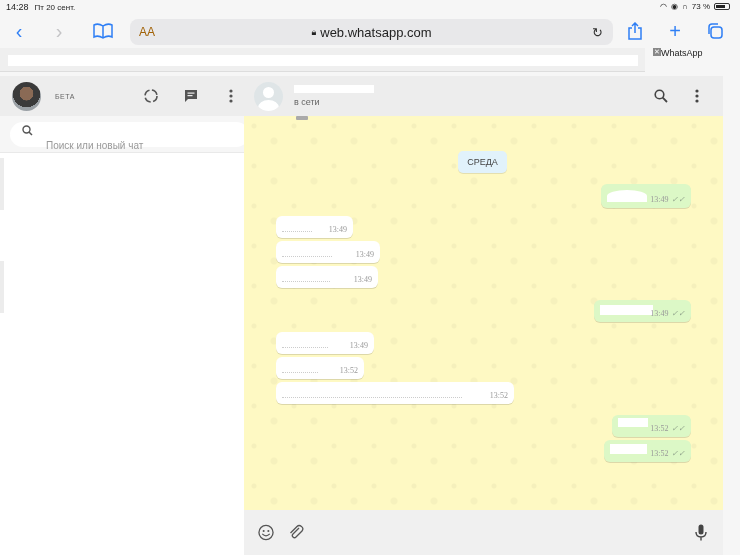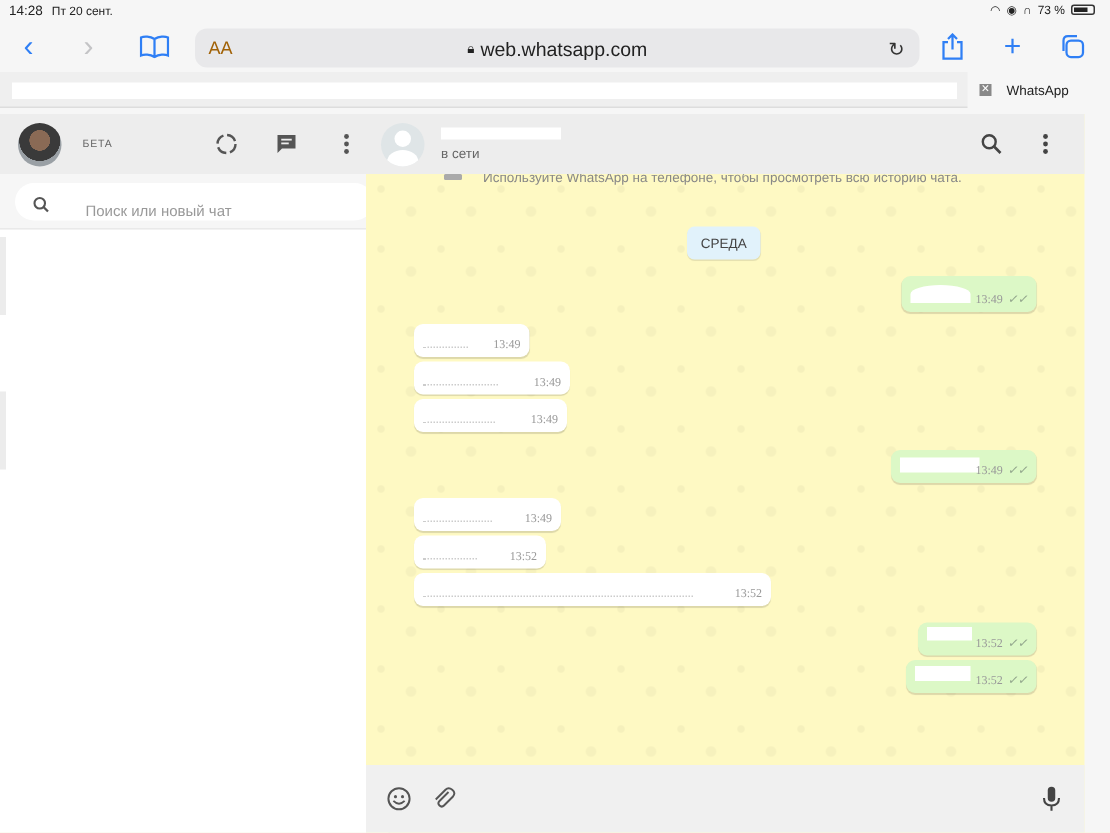--- a/index.html
+++ b/index.html
@@ -11,32 +11,32 @@
   .battery { width: 16px; height: 7px; border: 1px solid #333; border-radius: 2px; position: relative; }
   .battery::after { content: ""; position: absolute; left: 1px; top: 1px; width: 9px; height: 3px; background: #222; }
   .toolbar { position: absolute; top: 14px; left: 0; width: 740px; height: 34px; }
   .tb-btn { position: absolute; top: 4px; height: 26px; width: 26px; display: flex; align-items: center; justify-content: center; color: #2f7ff5; font-size: 20px; cursor: pointer; }
   .url-bar { position: absolute; left: 130px; top: 5px; width: 483px; height: 26px; background: #e8e8ea; border-radius: 8px; display: flex; align-items: center; }
   .url-bar .aa { position: absolute; left: 9px; font-size: 12px; color: #a16207; }
   .url-bar .url { margin: 0 auto; font-size: 13px; color: #222; display: flex; align-items: center; gap: 4px; }
   .url-bar .reload { position: absolute; right: 10px; font-size: 13px; color: #333; }
   .bookmarks { position: absolute; top: 48px; left: 0; width: 740px; height: 24px; background: #efefef; border-bottom: 1px solid #ddd; }
   .bookmarks .bar { position: absolute; left: 8px; top: 7px; width: 630px; height: 11px; background: #fff; }
-  .tab-label { position: absolute; right: 0; top: 0; width: 95px; height: 24px; background: #f6f6f6; display: flex; align-items: center; font-size: 9px; color: #222; gap: 10px; padding-left: 8px; }
+  .tab-label { position: absolute; right: 0; top: 0; width: 95px; height: 24px; background: #f6f6f6; display: flex; font-size: 9px; color: #222; padding-left: 8px; }
   .tab-close { width: 8px; height: 8px; background: #888; color: #fff; font-size: 7px; line-height: 8px; text-align: center; }
 
   .app { position: absolute; top: 76px; left: 0; width: 740px; height: 479px; }
   .sidebar { position: absolute; left: 0; top: 0; width: 260px; height: 479px; background: #fff; border-right: 1px solid #ddd; }
   .sb-header { height: 40px; background: #ededed; display: flex; align-items: center; padding: 0 12px; position: relative; }
   .avatar { width: 29px; height: 29px; border-radius: 50%; background: radial-gradient(circle at 50% 40%, #8a6a55 0 30%, #3a3a3a 31% 60%, #9aa0a5 61%); }
   .beta { font-size: 7px; color: #666; margin-left: 14px; letter-spacing: 0.5px; }
   .sb-icons { position: absolute; right: 20px; top: 12px; display: flex; gap: 24px; align-items: center; }
   .icon-btn { width: 16px; height: 16px; display: flex; align-items: center; justify-content: center; color: #555; cursor: pointer; }
   .search-wrap { height: 37px; background: #f6f6f6; padding: 6px 10px; border-bottom: 1px solid #e9e9e9; }
-  .search-box { height: 25px; background: #fff; border-radius: 13px; display: flex; align-items: flex-end; padding-left: 12px; }
+  .search-box { height: 25px; background: #fff; border-radius: 13px; display: flex; align-items: flex-start; padding-left: 12px; flex-direction: column; }
   .search-box input { border: none; outline: none; font-size: 10px; color: #555; margin-left: 24px; width: 170px; background: transparent; font-family: "Liberation Sans", sans-serif; }
   .search-box input::placeholder { color: #999; }
   .chat-stub { position: absolute; left: 0; width: 4px; height: 52px; background: #ececec; }
 
   .main { position: absolute; left: 244px; top: 0; width: 479px; height: 479px; background: #fef9c3; }
   .main::before { content: ""; position: absolute; inset: 0; background-image: radial-gradient(circle at 10px 10px, rgba(0,0,0,0.035) 2px, transparent 3px), radial-gradient(circle at 30px 25px, rgba(0,0,0,0.03) 3px, transparent 4px); background-size: 40px 40px; }
   .chat-header { position: absolute; top: 0; left: 0; width: 479px; height: 40px; background: #ededed; display: flex; align-items: center; padding-left: 10px; z-index: 2; }
   .contact-avatar { width: 29px; height: 29px; border-radius: 50%; background: #dfe5e7; position: relative; overflow: hidden; }
   .contact-avatar::before { content: ""; position: absolute; left: 9px; top: 5px; width: 11px; height: 11px; border-radius: 50%; background: #fff; }
   .contact-avatar::after { content: ""; position: absolute; left: 4px; top: 18px; width: 21px; height: 16px; border-radius: 50%; background: #fff; }
@@ -171,21 +171,20 @@
               <circle cx="2" cy="2" r="1.6" fill="#444"></circle>
               <circle cx="2" cy="7" r="1.6" fill="#444"></circle>
               <circle cx="2" cy="12" r="1.6" fill="#444"></circle>
             </svg>
         </div>
       </div>
     </div>
 
     <div class="notice">
       <span class="lock"></span>
-      <span>Используйте WhatsApp на телефоне, чтобы просмотреть всю историю чата.</span>
     </div>
 
     <div class="day-badge">СРЕДА</div>
 
     <div class="msg out" style="left:357px;top:108px;width:90px;height:24px">
       <span class="redact" style="width:40px;top:6px;height:12px;border-radius:50% 50% 0 0"></span>
       <span class="time"><span>13:49</span><span class="ticks">✓✓</span></span>
     </div>
 
     <div class="msg in" style="top:140px;width:77px;height:22px">

